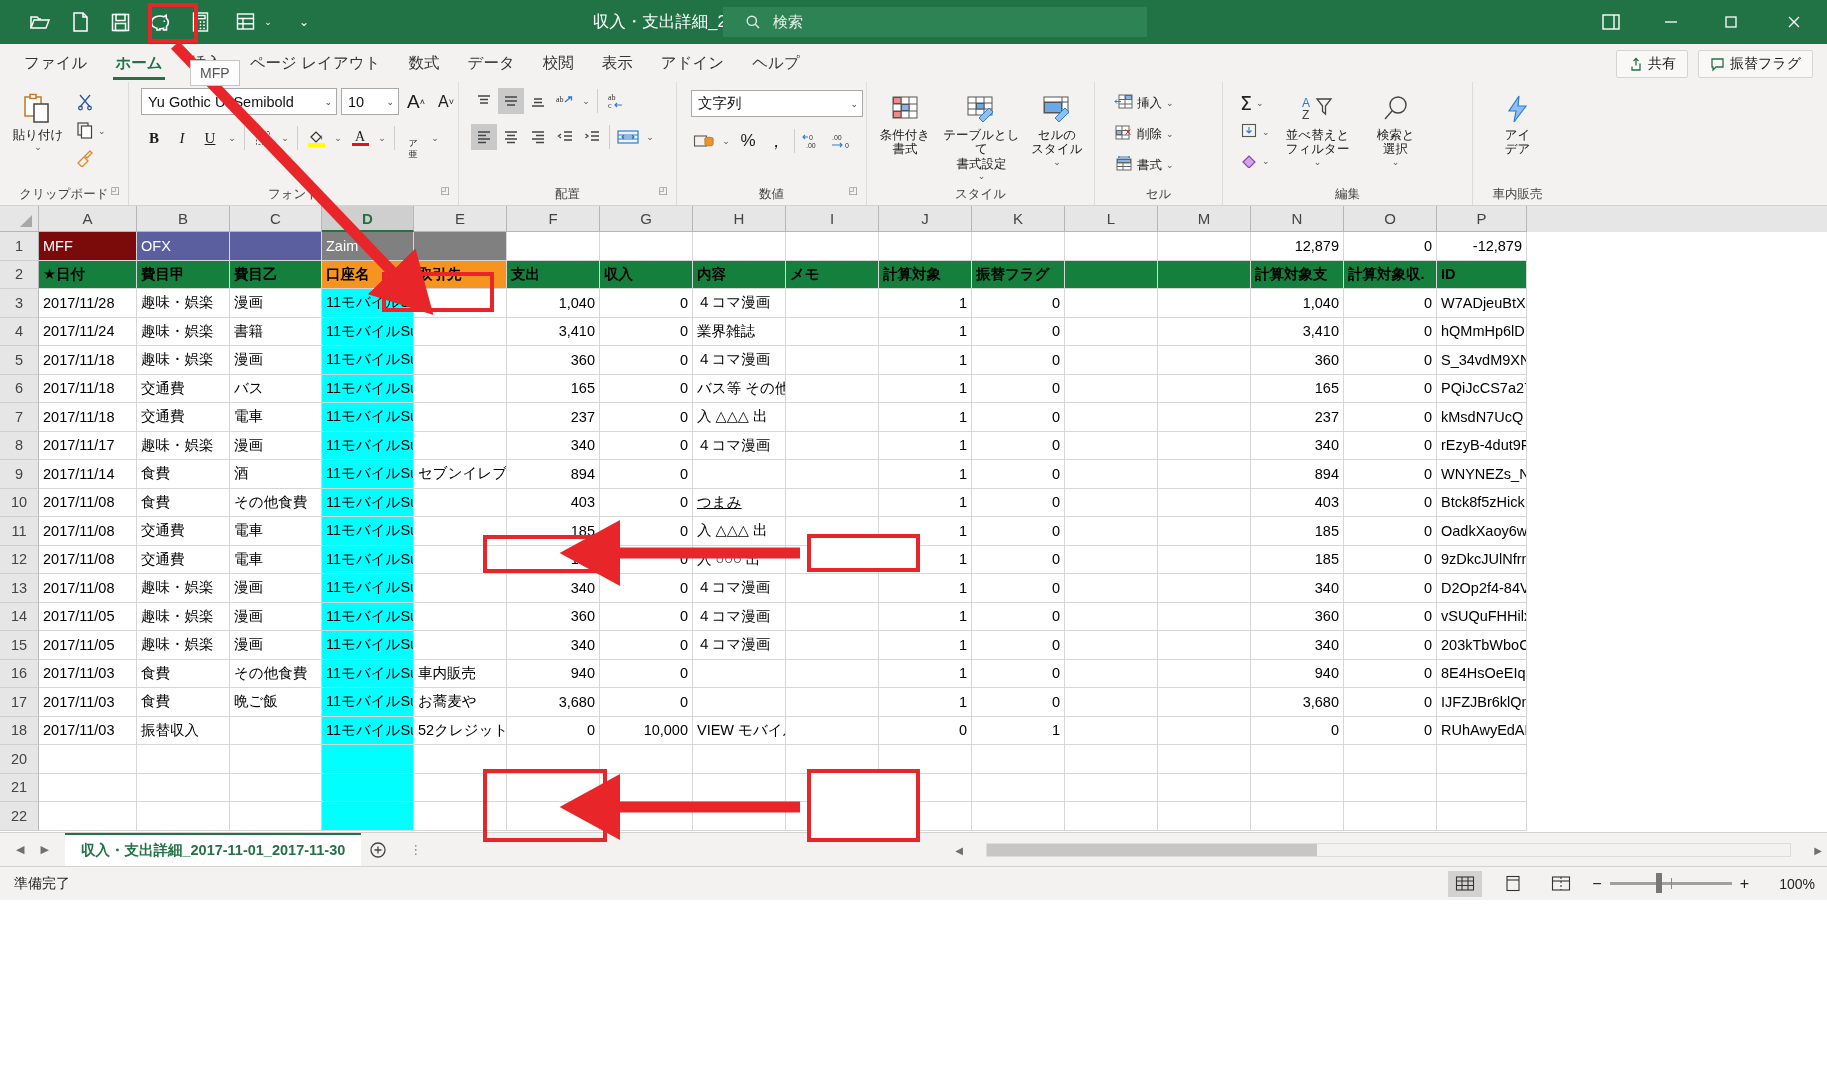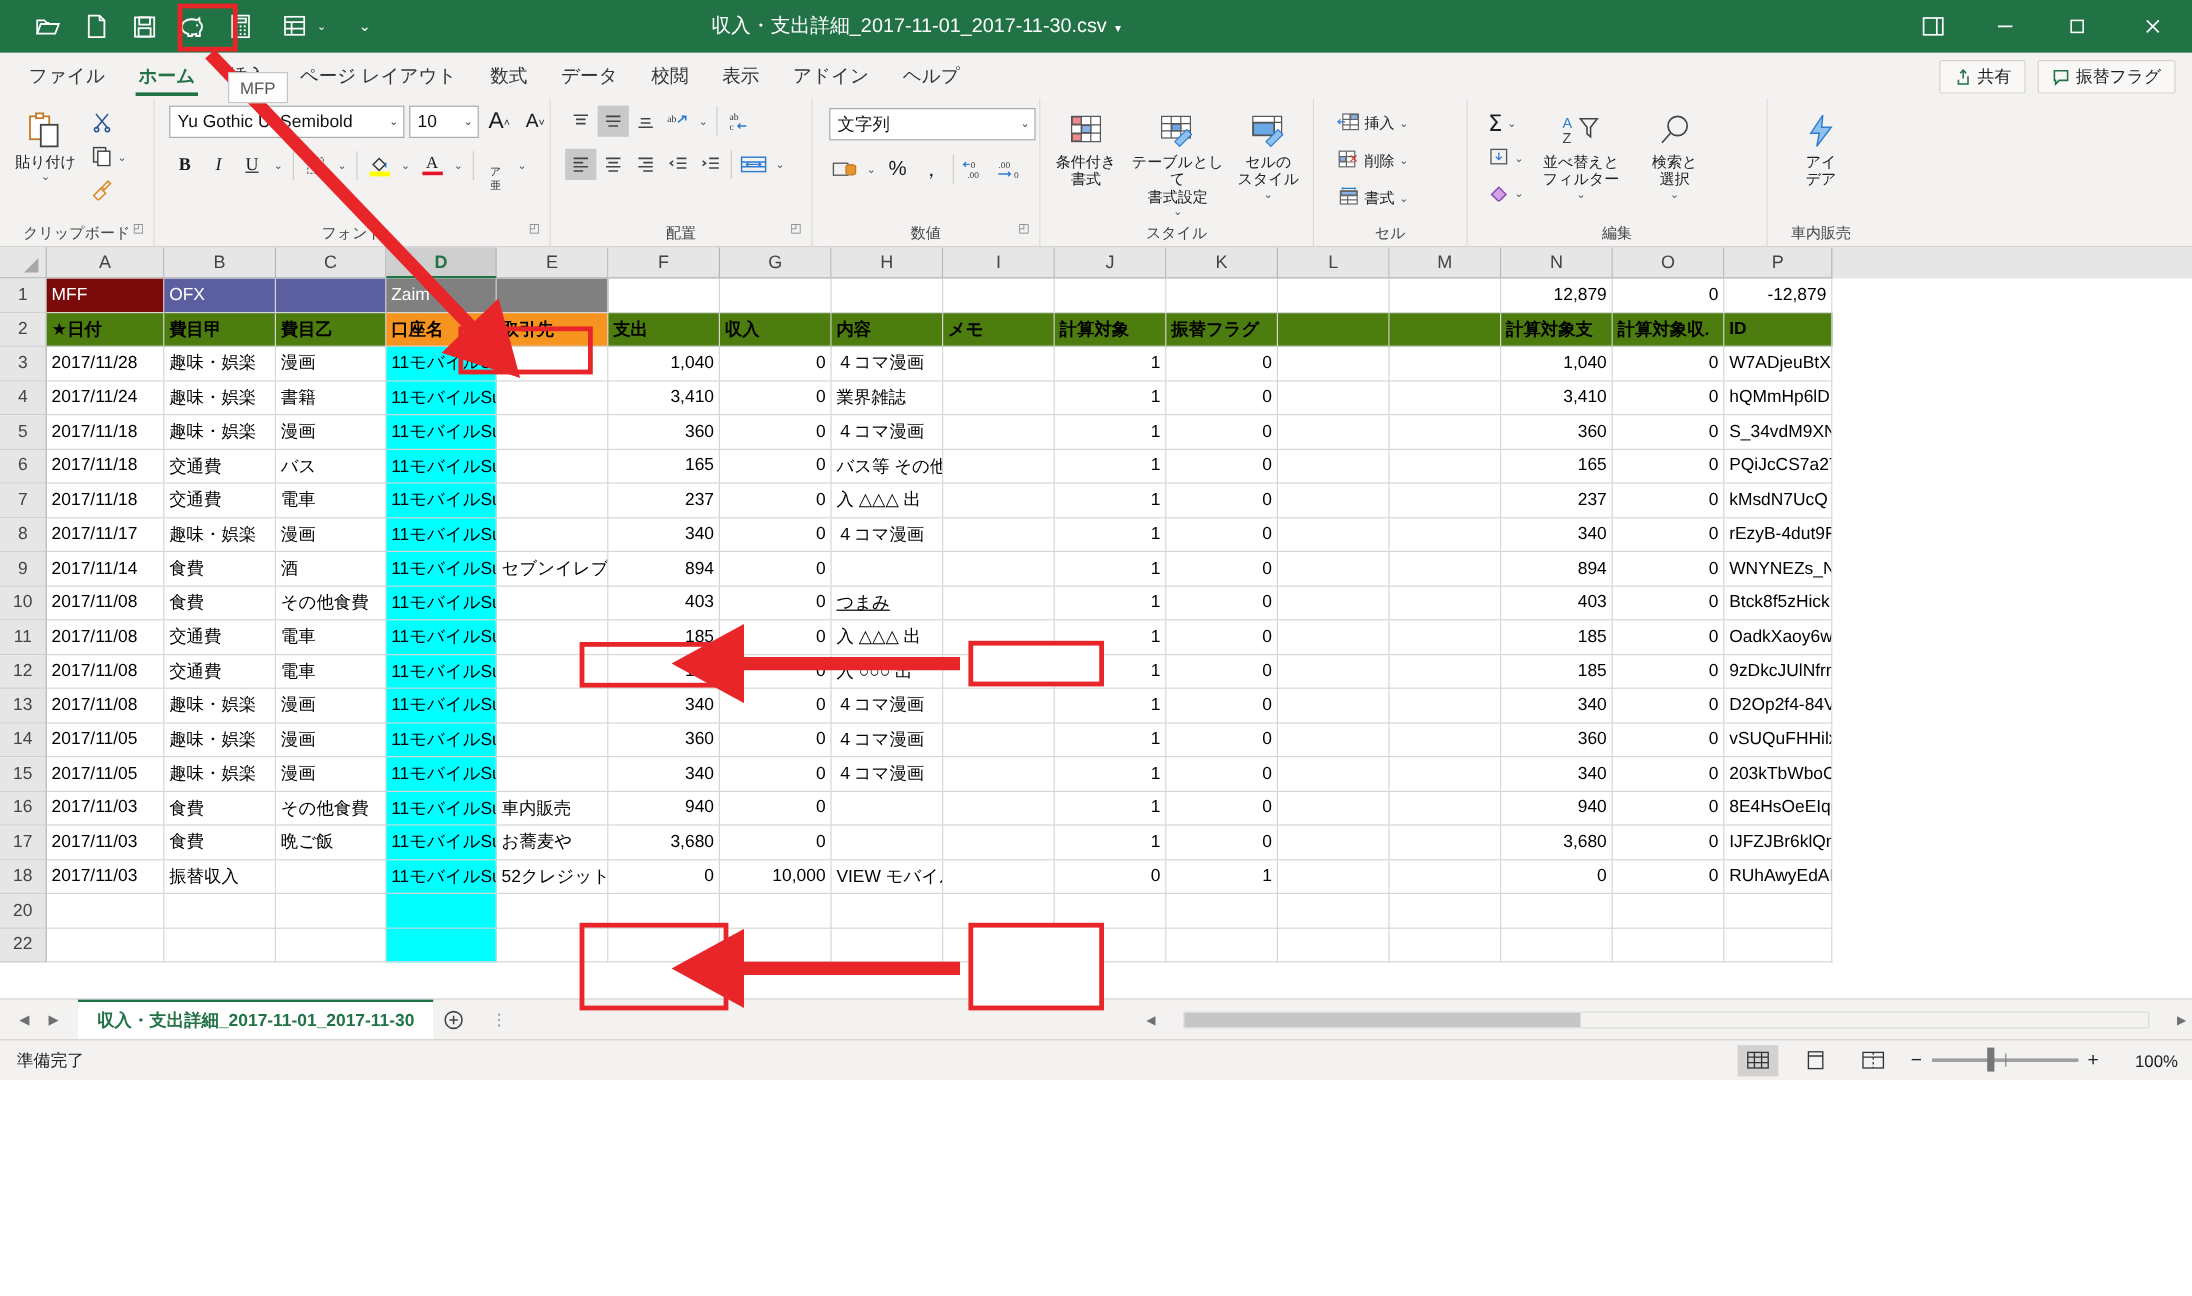--- a/index.html
+++ b/index.html
@@ -119,21 +119,21 @@
     border-right:1px solid #d6d6d6; border-bottom:1px solid #d6d6d6;
     font-size:14.5px; color:#000; display:flex; align-items:center;
     padding:0 4px; overflow:hidden; white-space:nowrap; position:relative;
   }
   .cell.num { justify-content:flex-end; }
 
   
   .c-mff { background:#7b0a0a; color:#fff; }
   .c-ofx { background:#5b5fa0; color:#fff; }
   .c-zaim { background:#808080; color:#fff; }
-  .c-orange { background:#4d7c0f; color:#000; font-weight:bold; }
+  .c-orange { background:#15803d; color:#000; font-weight:bold; }
   .c-orange-dark { background:#f79420; color:#000; font-weight:bold; }
   .c-cyan { background:#00ffff; color:#000; }
 
   
   .sheetbar {
     height:34px; background:#f3f2f1; display:flex; align-items:center;
     border-top:1px solid #d4d2d0; position:relative;
   }
   .nav-arrows { display:flex; gap:16px; padding:0 16px; color:#707070; font-size:11px; }
   .sheettab {
@@ -224,20 +224,29 @@
       <div class="qat-caret">⌄</div>
       <div class="qat-btn" style="margin-left:8px; font-size:12px;">
         <span>⌄</span>
       </div>
     </div>
 
     <div class="title-text">
       <span>収入・支出詳細_2017-11-01_2017-11-30.csv</span><span class="title-caret">▾</span>
     </div>
 
+    <div class="searchbox">
+      <span class="sicon">
+        <svg width="16" height="16" viewBox="0 0 16 16" fill="none" stroke="#dff0e6" stroke-width="1.4">
+          <circle cx="6.8" cy="6.8" r="4.6"></circle>
+            <path d="M10.3 10.3L14 14"></path>
+        </svg>
+      </span>
+      <span class="stext">検索</span>
+    </div>
 
     <div class="win-btns">
       <div class="win-btn">
         <svg width="20" height="18" viewBox="0 0 20 18" fill="none" stroke="#fff" stroke-width="1.4">
           <rect x="2" y="2" width="16" height="14"></rect>
             <path d="M13 2v14"></path>
         </svg>
       </div>
       <div class="win-btn">
         <svg width="16" height="12" viewBox="0 0 16 12">
@@ -1078,20 +1087,39 @@
         <div class="cell" style="width: 93px;"></div>
         <div class="cell num" style="width: 93px;"></div>
         <div class="cell num" style="width: 93px;"></div>
         <div class="cell" style="width: 93px;"></div>
         <div class="cell" style="width: 93px;"></div>
         <div class="cell num" style="width: 93px;"></div>
         <div class="cell num" style="width: 93px;"></div>
         <div class="cell" style="width: 90px;"></div>
       </div>
       <div class="grid-row">
+        <div class="rowhead">21</div>
+        <div class="cell" style="width: 98px;"></div>
+        <div class="cell" style="width: 93px;"></div>
+        <div class="cell" style="width: 92px;"></div>
+        <div class="cell c-cyan" style="width: 92px;"></div>
+        <div class="cell" style="width: 93px;"></div>
+        <div class="cell num" style="width: 93px;"></div>
+        <div class="cell num" style="width: 93px;"></div>
+        <div class="cell" style="width: 93px;"></div>
+        <div class="cell" style="width: 93px;"></div>
+        <div class="cell num" style="width: 93px;"></div>
+        <div class="cell num" style="width: 93px;"></div>
+        <div class="cell" style="width: 93px;"></div>
+        <div class="cell" style="width: 93px;"></div>
+        <div class="cell num" style="width: 93px;"></div>
+        <div class="cell num" style="width: 93px;"></div>
+        <div class="cell" style="width: 90px;"></div>
+      </div>
+      <div class="grid-row">
         <div class="rowhead">22</div>
         <div class="cell" style="width: 98px;"></div>
         <div class="cell" style="width: 93px;"></div>
         <div class="cell" style="width: 92px;"></div>
         <div class="cell c-cyan" style="width: 92px;"></div>
         <div class="cell" style="width: 93px;"></div>
         <div class="cell num" style="width: 93px;"></div>
         <div class="cell num" style="width: 93px;"></div>
         <div class="cell" style="width: 93px;"></div>
         <div class="cell" style="width: 93px;"></div>

